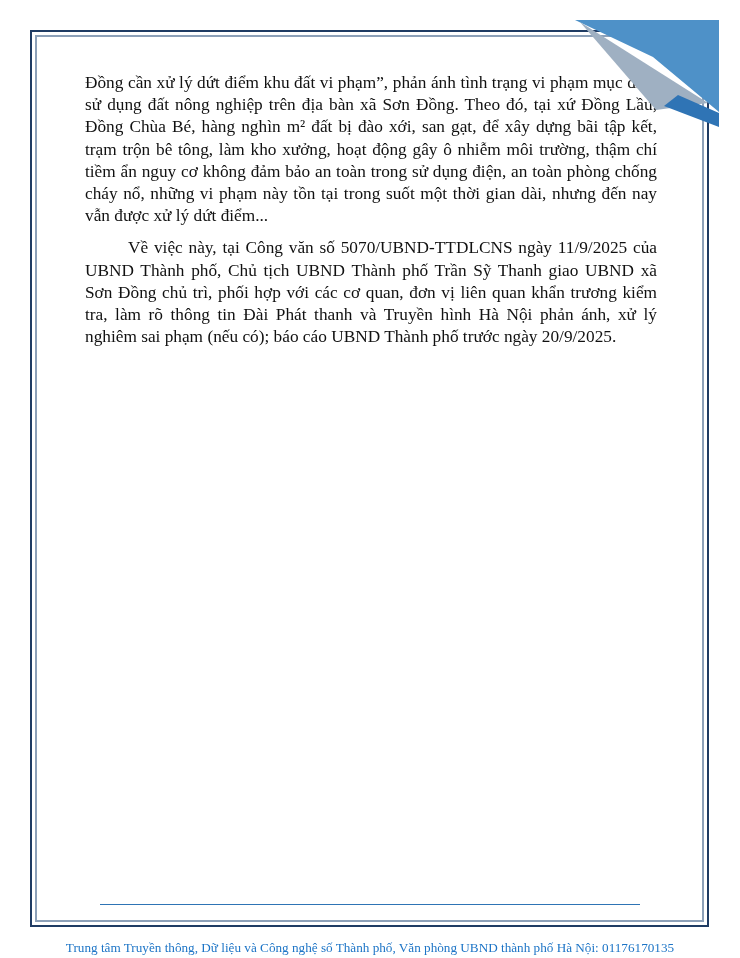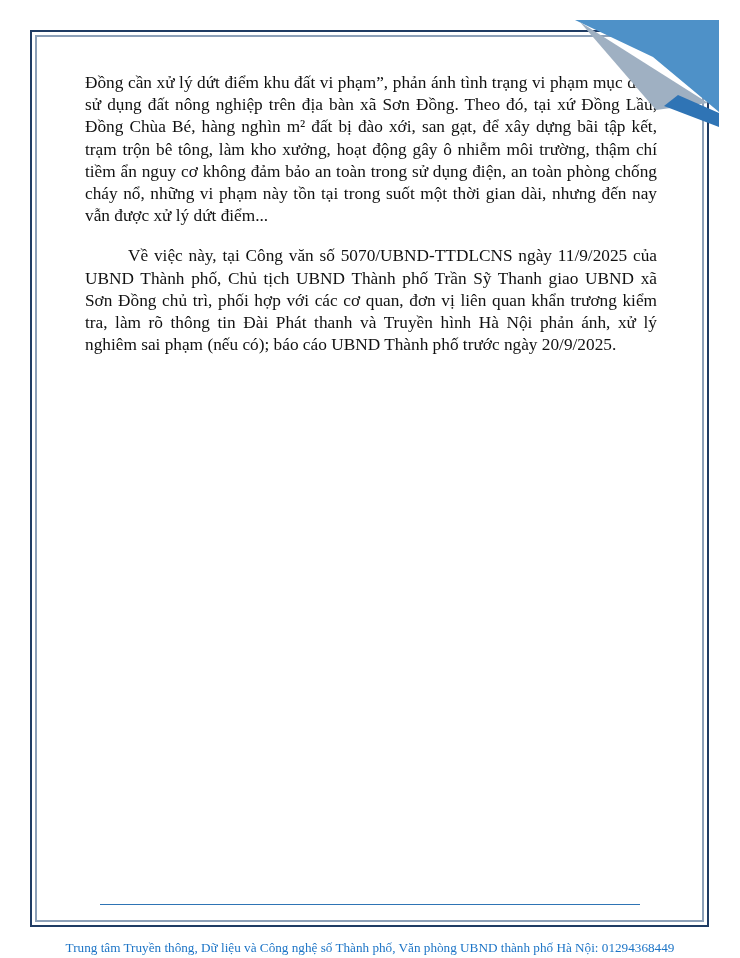--- a/index.html
+++ b/index.html
@@ -37,21 +37,21 @@
     position: absolute;
     left: 85px; top: 72px;
     width: 572px;
     z-index: 2;
     color: #111111;
     font-size: 17.3px;
     line-height: 22.2px;
     text-align: justify;
   }
   .content p { margin: 0; }
-  .content p.indented { text-indent: 43px; margin-top: 18px; }
+  .content p.indented { text-indent: 43px; margin-top: 10px; }
   .footer {
     position: absolute;
     left: 44px; right: 44px;
     top: 871px;
     z-index: 2;
     text-align: center;
     color: #1C74C6;
     font-size: 13.2px;
     line-height: 16.5px;
     white-space: pre-wrap;
@@ -78,17 +78,17 @@
     <polygon points="118,95 159,113 159,127 104,106" fill="#2F74B5"></polygon>
   </svg>
 
   <div class="content">
     <p>Đồng cần xử lý dứt điểm khu đất vi phạm”, phản ánh tình trạng vi phạm mục đích sử dụng đất nông nghiệp trên địa bàn xã Sơn Đồng. Theo đó, tại xứ Đồng Lầu, Đồng Chùa Bé, hàng nghìn m² đất bị đào xới, san gạt, để xây dựng bãi tập kết, trạm trộn bê tông, làm kho xưởng, hoạt động gây ô nhiễm môi trường, thậm chí tiềm ẩn nguy cơ không đảm bảo an toàn trong sử dụng điện, an toàn phòng chống cháy nổ, những vi phạm này tồn tại trong suốt một thời gian dài, nhưng đến nay vẫn được xử lý dứt điểm...</p>
     <p class="indented">Về việc này, tại Công văn số 5070/UBND-TTDLCNS ngày 11/9/2025 của UBND Thành phố, Chủ tịch UBND Thành phố Trần Sỹ Thanh giao UBND xã Sơn Đồng chủ trì, phối hợp với các cơ quan, đơn vị liên quan khẩn trương kiểm tra, làm rõ thông tin Đài Phát thanh và Truyền hình Hà Nội phản ánh, xử lý nghiêm sai phạm (nếu có); báo cáo UBND Thành phố trước ngày 20/9/2025.</p>
   </div>
 
   <div class="footer">
     <div class="footer-rule"></div>
-    <div>Trung tâm Truyền thông, Dữ liệu và Công nghệ số Thành phố, Văn phòng UBND thành phố Hà Nội: 01294368449</div>
+    <div>Trung tâm Truyền thông, Dữ liệu và Công nghệ số Thành phố, Văn phòng UBND thành phố Hà Nội: 01176170135</div>
     
   </div>
 
 </div>
 
 </body></html>

